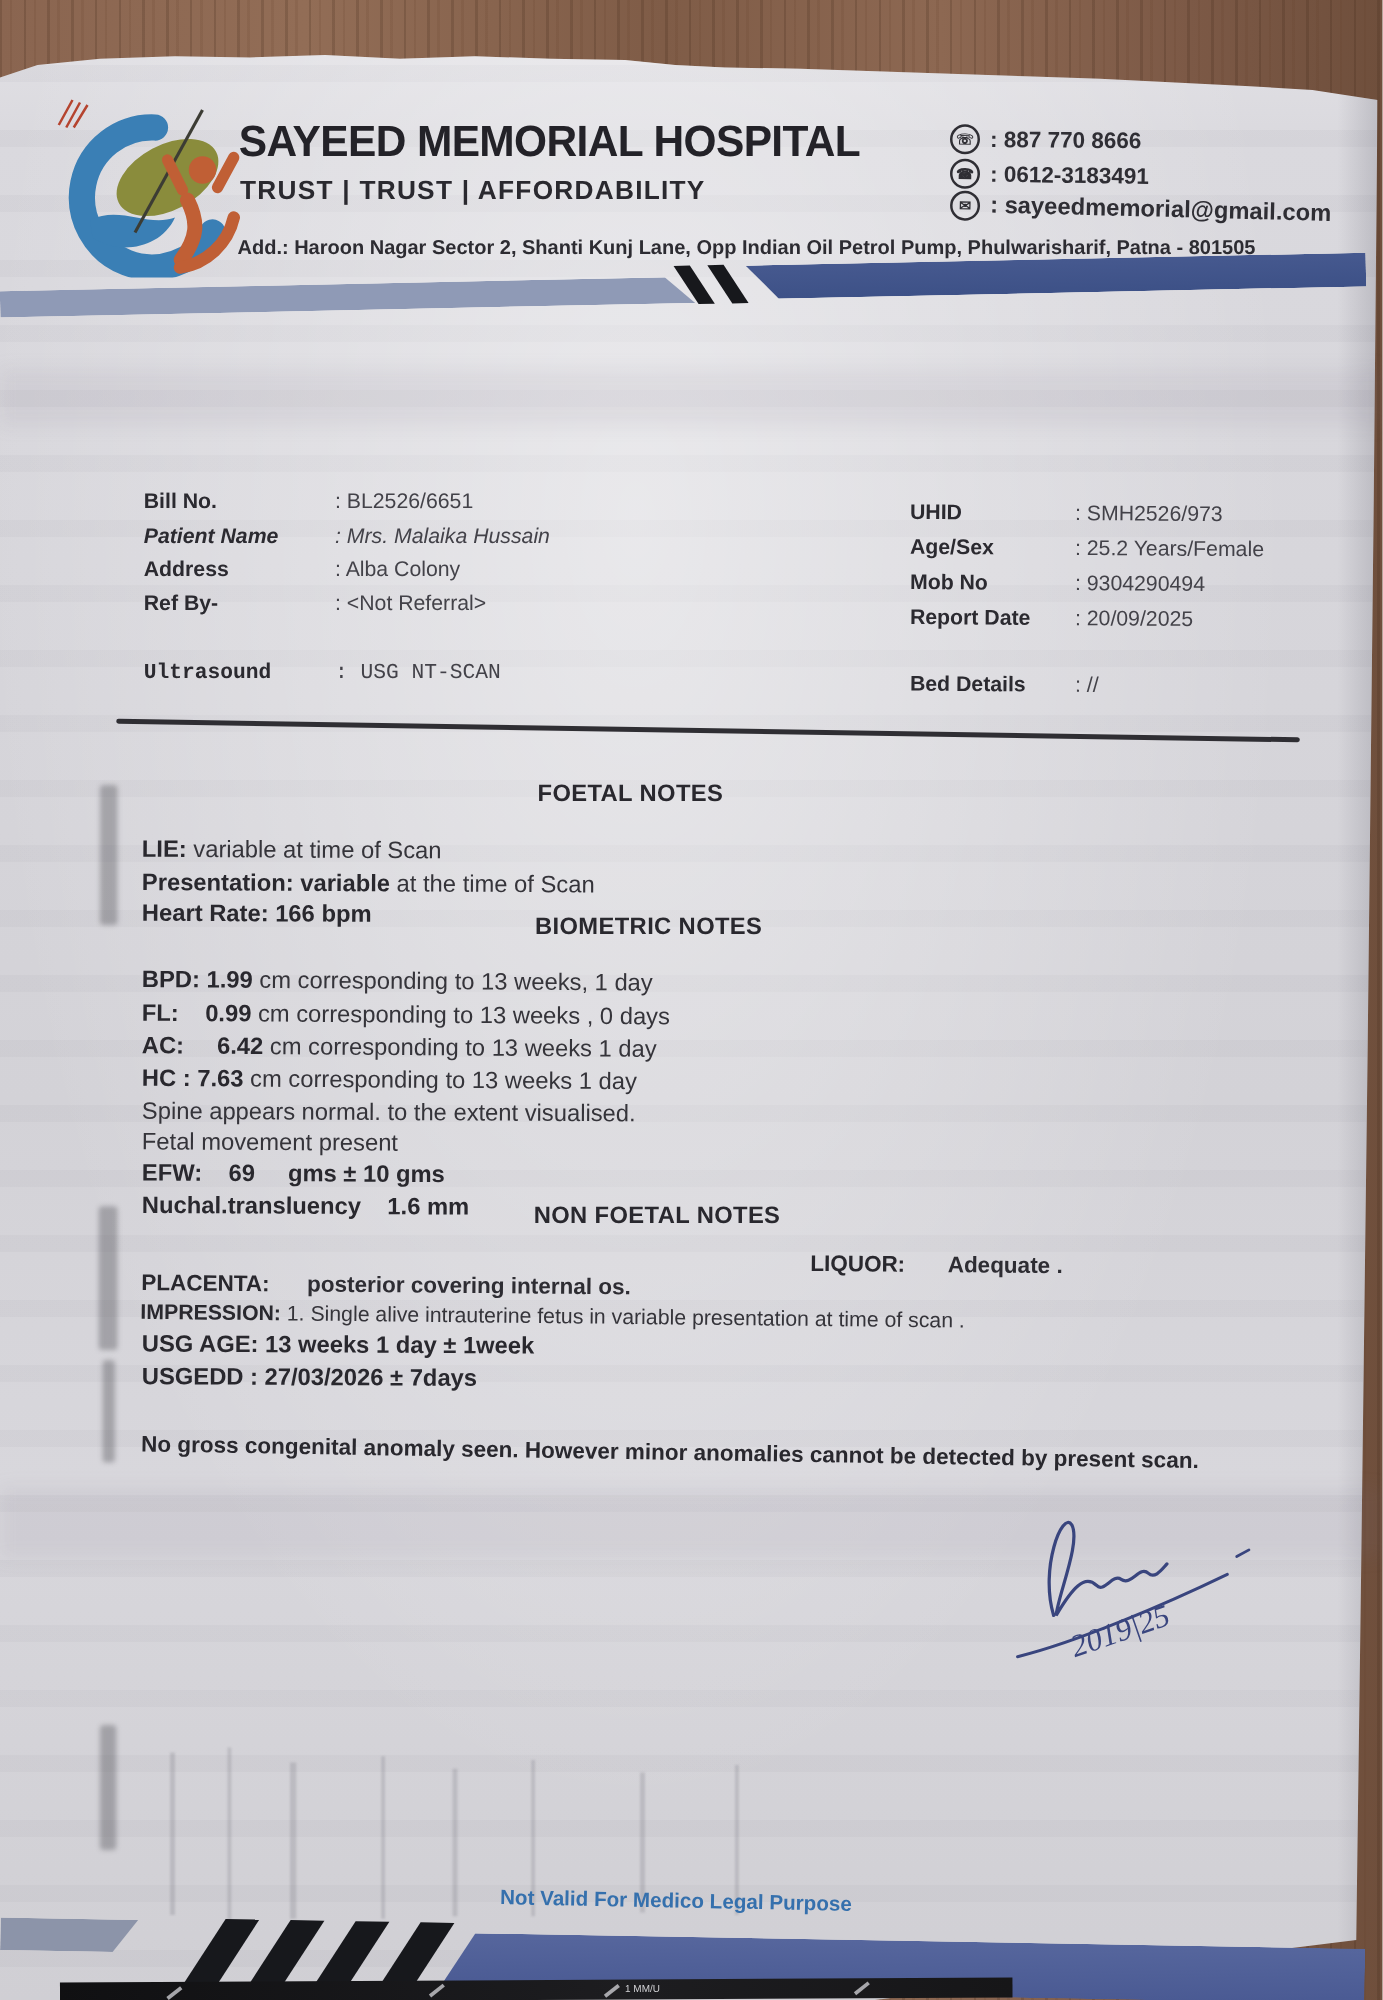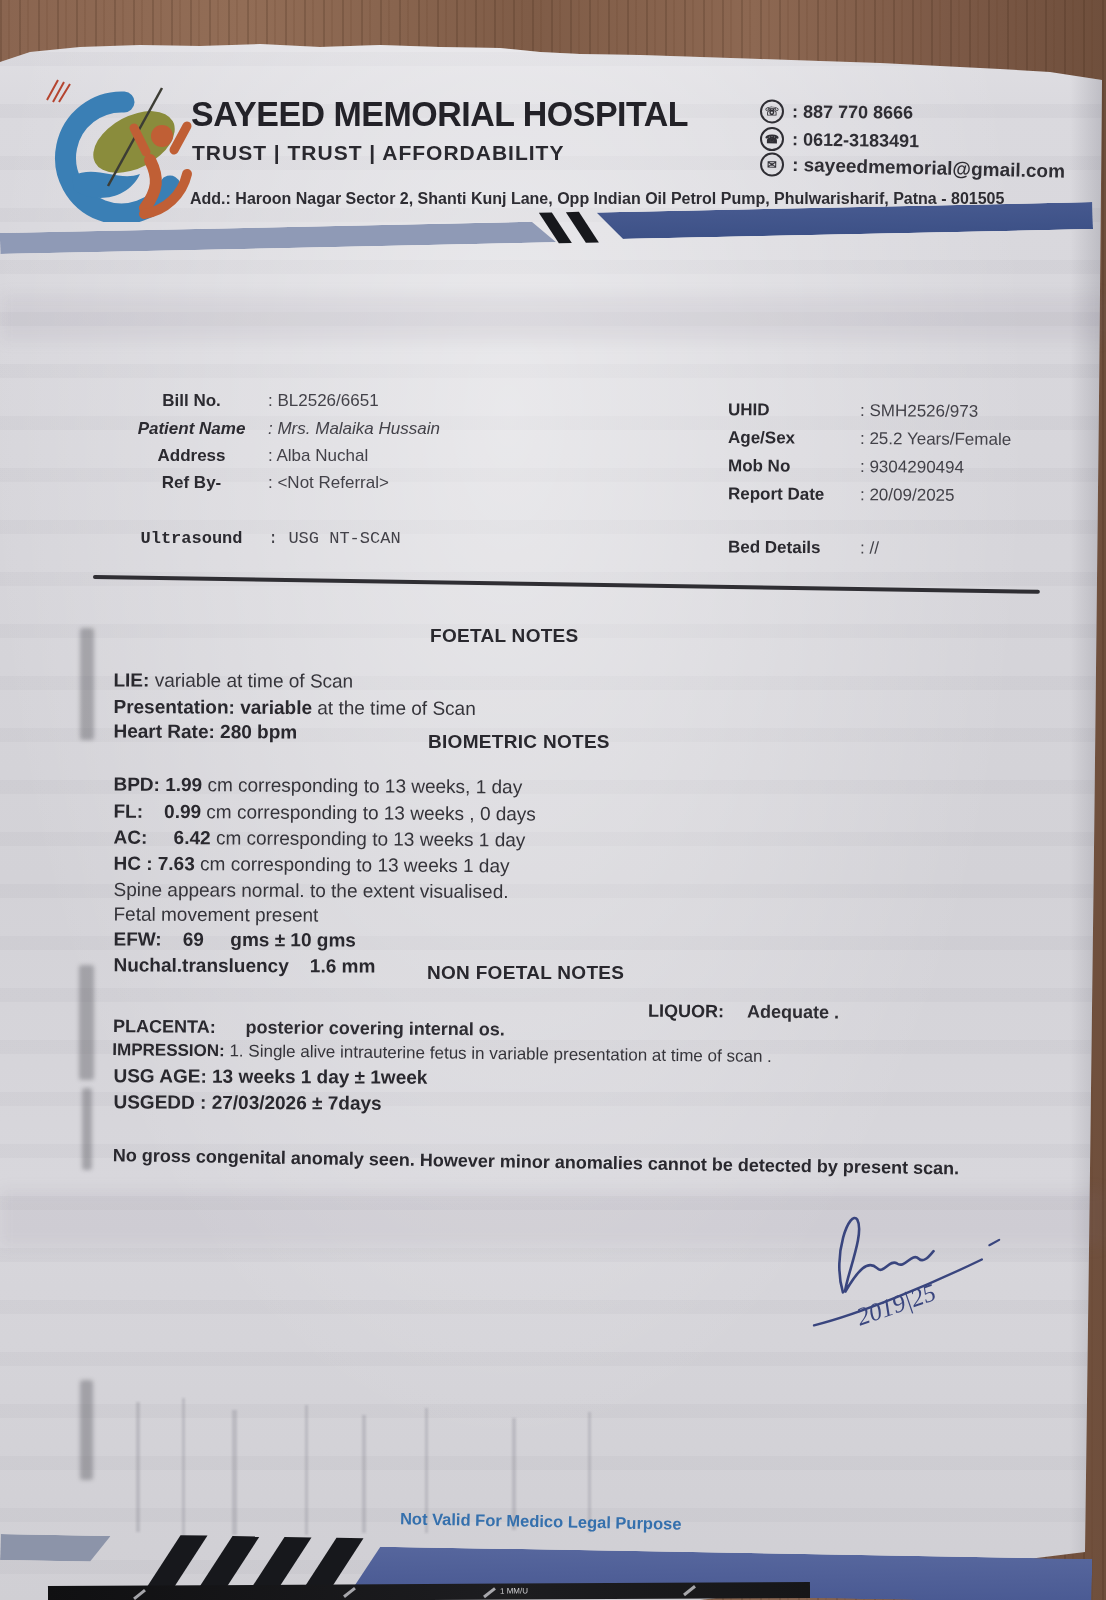--- a/index.html
+++ b/index.html
@@ -32,21 +32,21 @@
   .cicon{width:20px;height:20px;border:2.2px solid #2f2e34;border-radius:50%;display:flex;align-items:center;justify-content:center;font-size:11.5px;color:#2f2e34;flex:0 0 auto;}
   
   .bandL{background:#8f9ab6;clip-path:polygon(0 0,calc(100% - 24px) 0,100% 100%,0 100%);}
   .bandR{background:linear-gradient(180deg,#46598f,#3d5187);clip-path:polygon(0 0,100% 0,100% 100%,26px 100%);}
   .stripeH{background:#17181c;transform:skewX(32deg);}
   .stripeF{background:#17181c;transform:skewX(-32deg);}
   
   .prow{position:absolute;white-space:nowrap;font-size:17px;}
   .plabel{display:inline-block;font-weight:700;color:#2b2a30;}
   .pvalue{font-weight:400;color:#434249;}
-  .wL .plabel{width:153px;text-align:center;} .wR .plabel{width:132px;}
+  .wL .plabel{width:153px;} .wR .plabel{width:132px;}
   .rule{position:absolute;background:#2f2e33;border-radius:2px;}
   
   .h{position:absolute;font-weight:700;font-size:19px;color:#29282e;letter-spacing:.3px;white-space:nowrap;}
   .line{position:absolute;left:103px;font-size:19px;color:#35343a;white-space:pre;}
   .line b{font-weight:700;color:#29282e;}
   .semib{font-weight:600;color:#2e2d33;}
   .small{font-size:17px;}
   
   .notvalid{font-weight:700;font-size:16.5px;color:#3570ad;white-space:nowrap;}
   .fband{background:linear-gradient(180deg,#56669d,#4a5a93);clip-path:polygon(28px 0,100% 0,100% 100%,0 100%);}
@@ -104,21 +104,21 @@
   <div class="abs bandR" style="left:597px;top:3px;width:496px;height:27px;"></div>
 </div>
 
 <div class="prow wL" style="left:115px;top:391px;">
   <span class="plabel">Bill No.</span><span class="pvalue">: BL2526/6651</span>
 </div>
 <div class="prow wL" style="left:115px;top:419px;font-style:italic;">
   <span class="plabel">Patient Name</span><span class="pvalue">: Mrs. Malaika Hussain</span>
 </div>
 <div class="prow wL" style="left:115px;top:446px;">
-  <span class="plabel">Address</span><span class="pvalue">: Alba Nuchal</span>
+  <span class="plabel">Address</span><span class="pvalue">: Alba Colony</span>
 </div>
 <div class="prow wL" style="left:115px;top:473px;">
   <span class="plabel">Ref By-</span><span class="pvalue">: &lt;Not Referral&gt;</span>
 </div>
 <div class="prow wL" style="left:115px;top:529px;font-family:Liberation Mono, monospace;">
   <span class="plabel">Ultrasound</span><span class="pvalue">: USG NT-SCAN</span>
 </div>
 
 <div class="prow wR" style="left:728px;top:401px;transform:rotate(.4deg);">
   <span class="plabel">UHID</span><span class="pvalue">: SMH2526/973</span>
@@ -139,21 +139,21 @@
 <div class="rule" style="left:93px;top:575px;width:947px;height:3.5px;transform:rotate(.9deg);transform-origin:left center;"></div>
 
 <div class="h" style="left:430px;top:625px;">FOETAL NOTES</div>
 <div class="line" style="top:648px;transform:rotate(.3deg);">
   <b>LIE:</b><span> variable at time of Scan</span>
 </div>
 <div class="line" style="top:675px;transform:rotate(.3deg);">
   <b>Presentation: variable</b><span> at the time of Scan</span>
 </div>
 <div class="line" style="top:699px;transform:rotate(.3deg);">
-  <b>Heart Rate: 280 bpm</b><span></span>
+  <b>Heart Rate: 166 bpm</b><span></span>
 </div>
 
 <div class="h" style="left:428px;top:731px;">BIOMETRIC NOTES</div>
 <div class="line" style="top:753px;transform:rotate(.4deg);">
   <b>BPD: 1.99</b><span> cm corresponding to 13 weeks, 1 day</span>
 </div>
 <div class="line" style="top:780px;transform:rotate(.4deg);">
   <b>FL:    0.99</b><span> cm corresponding to 13 weeks , 0 days</span>
 </div>
 <div class="line" style="top:806px;transform:rotate(.4deg);">
@@ -171,21 +171,21 @@
 <div class="line" style="top:907px;transform:rotate(.3deg);">
   <b>EFW:    69     gms ± 10 gms</b><span></span>
 </div>
 <div class="line" style="top:933px;transform:rotate(.3deg);">
   <b>Nuchal.transluency    1.6 mm</b><span></span>
 </div>
 
 <div class="h" style="left:427px;top:962px;">NON FOETAL NOTES</div>
 <div class="line" style="top:995px;font-size:18px;transform:rotate(.5deg);transform-origin:left center;">
   <b>PLACENTA:</b><span class="semib" style="margin-left:30px;">posterior covering internal os.</span>
-  <span class="abs" style="left:545px;top:1px;white-space:pre;"><b>LIQUOR:</b><span class="semib" style="margin-left:23px;">Adequate .</span></span>
+  <span class="abs" style="left:545px;top:1px;white-space:pre;"><b>LIQUOR:</b><span class="semib" style="margin-left:34px;">Adequate .</span></span>
 </div>
 <div class="line small" style="top:1020px;transform:rotate(.6deg);transform-origin:left center;">
   <b>IMPRESSION:</b><span> 1. Single alive intrauterine fetus in variable presentation at time of scan .</span>
 </div>
 <div class="line" style="top:1044px;transform:rotate(.3deg);">
   <b>USG AGE: 13 weeks 1 day ± 1week</b>
 </div>
 <div class="line" style="top:1070px;transform:rotate(.3deg);">
   <b>USGEDD : 27/03/2026 ± 7days</b>
 </div>

